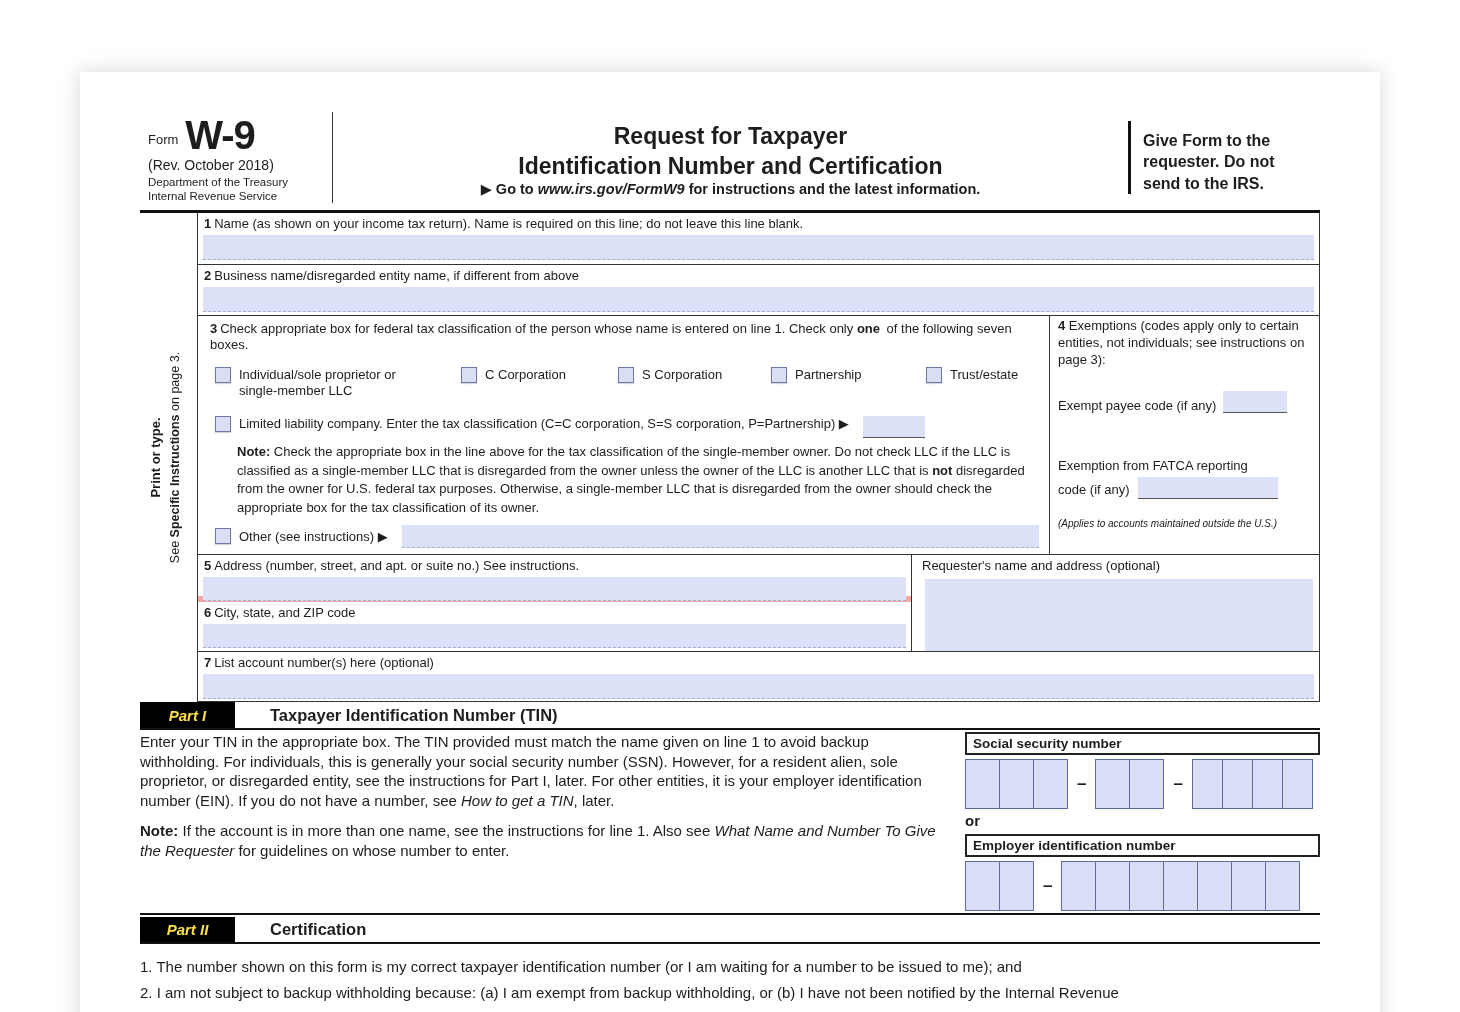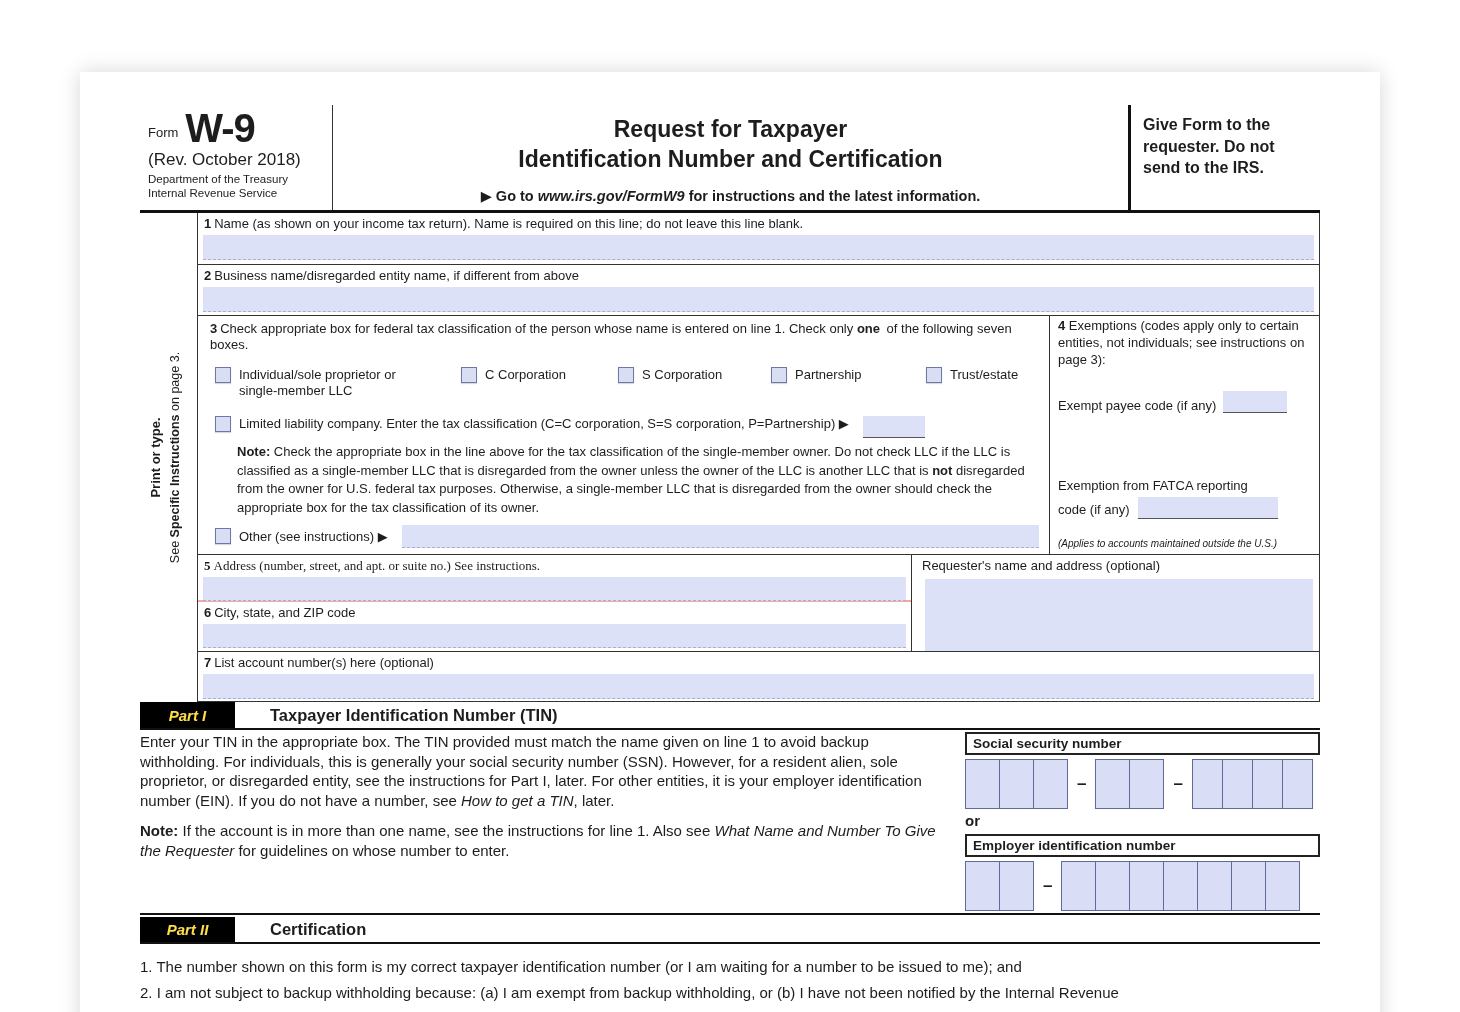--- a/index.html
+++ b/index.html
@@ -5,26 +5,26 @@
   * { margin:0; padding:0; box-sizing:border-box; }
   html,body { width:1460px; height:1012px; background:#ffffff; overflow:hidden;
               font-family:"Liberation Sans","DejaVu Sans",sans-serif; color:#1d1d1f; }
   body { position:relative; }
 
   .page-card { position:absolute; left:80px; top:72px; width:1300px; height:1000px;
                background:#fff; box-shadow:0 0 20px rgba(0,0,0,.16); }
 
   
   .form-header { position:absolute; left:60px; top:33px; width:1180px; height:108px;
-                 display:flex; border-bottom:3px solid #111; }
+                 display:flex; border-bottom:3px solid #111;align-items:center; }
   .hd-left { width:193px; border-right:1px solid #333; padding:4px 6px 0 8px; }
   .hd-form-row { display:flex; align-items:flex-end; gap:7px; }
   .hd-form-word { font-size:13px; padding-bottom:7px; }
   .hd-form-number { font-size:40px; font-weight:bold; letter-spacing:-1px; line-height:.95; }
-  .hd-rev { font-size:17px; margin-top:3px; }
+  .hd-rev { font-size:14px; margin-top:3px; }
   .hd-dept { font-size:11.5px; line-height:1.2; margin-top:3px; }
   .hd-center { flex:1; text-align:center; padding-top:9px; display:flex; flex-direction:column; }
   .hd-title { font-size:23px; font-weight:bold; line-height:1.32; }
   .hd-goto { font-size:14.5px; font-weight:bold; margin-top:auto; padding-bottom:6px; }
   .hd-goto .url { font-style:italic; }
   .hd-right { width:192px; border-left:3px solid #111; padding:9px 4px 0 12px;
               font-size:16px; font-weight:bold; line-height:1.35; }
 
   
   .side-rot { position:absolute; left:60px; top:630px; width:489px; height:57px;
@@ -57,27 +57,27 @@
   .llc-row { display:flex; gap:8px; margin-top:16px; padding-left:11px; font-size:13px; align-items:flex-start; }
   .llc-input { width:62px; height:22px; margin-left:6px; margin-right:6px; background:#dce1f8;
                border-bottom:1px solid #555; flex:none; }
   .llc-note { margin:5px 6px 0 33px; font-size:13px; line-height:18.6px; }
   .other-row { display:flex; gap:8px; margin-top:7px; padding-left:11px; font-size:13px; align-items:center; }
   .other-input { flex:1; height:23px; margin-left:6px; margin-right:4px; background:#dce1f8; }
 
   .sec4-label { font-size:13px; line-height:1.3; }
   .exempt-row { display:flex; align-items:flex-end; margin-top:22px; font-size:13px; }
   .exempt-input { width:64px; height:22px; margin-left:7px; background:#dce1f8; border-bottom:1px solid #555; }
-  .fatca-block { margin-top:64px; font-size:13px; line-height:1.4; }
+  .fatca-block { margin-top:44px; font-size:13px; line-height:1.4; }
   .fatca-row2 { display:flex; align-items:flex-end; margin-top:2px; }
   .fatca-input { width:140px; height:22px; margin-left:8px; background:#dce1f8; border-bottom:1px solid #555; }
   .applies-note { margin-top:19px; font-size:10px; font-style:italic; }
 
   .r56-left { width:713px; }
-  .r5 { height:47px; border-bottom:2px solid #fca5a5;font-family:Liberation Serif, serif; }
+  .r5 { height:47px; border-bottom:6px solid #fca5a5; }
   .r5 .line-input, .r6 .line-input { height:24px; }
   .r56-right { flex:1; border-left:1px solid #333; padding:3px 6px 1px 10px; }
   .req-box { margin-top:4px; margin-left:3px; height:72px; background:#dce1f8; }
 
   
   .part-bar { position:absolute; left:60px; width:1180px; height:28px; background:#fff;
               border-bottom:2px solid #111; display:flex; align-items:stretch; }
   .part-bar.p1 { top:630px; } .part-bar.p2 { top:845px; height:27px; }
   .part-chip { width:95px; background:#000; color:#fde047; font-weight:bold; font-style:italic;
                font-size:15px; display:flex; align-items:center; justify-content:center; }

